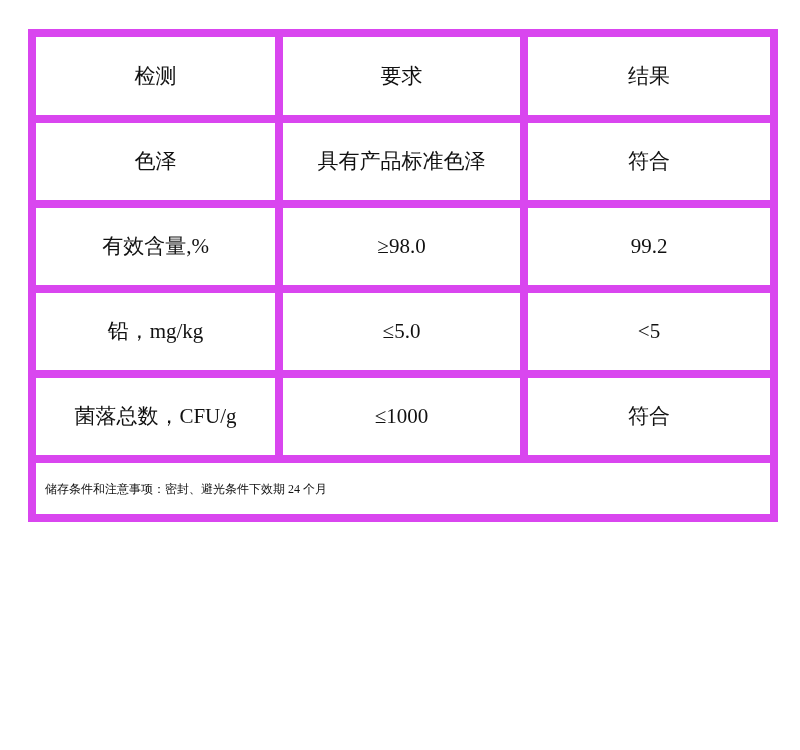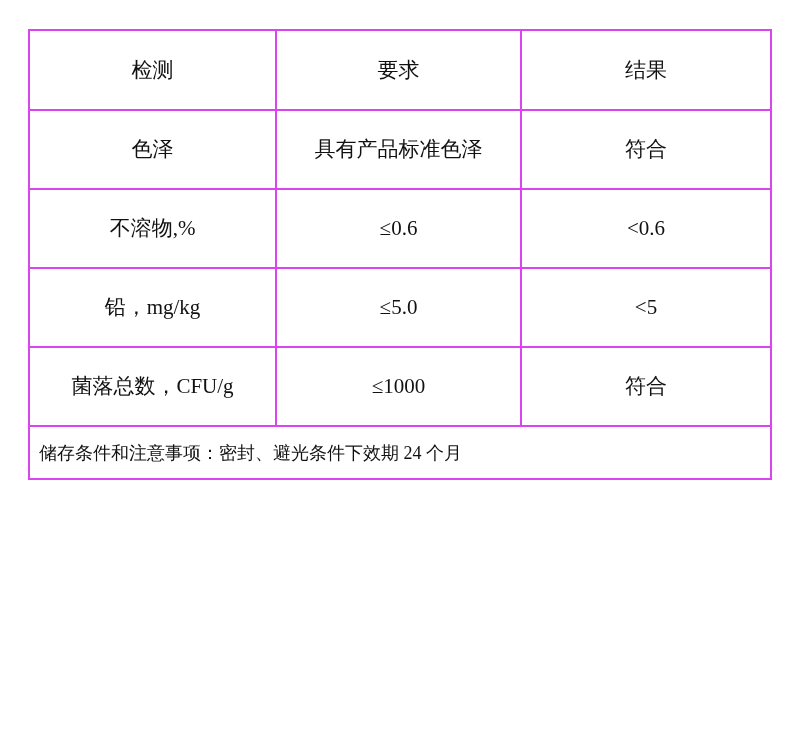--- a/index.html
+++ b/index.html
@@ -20,36 +20,36 @@
     left: 28px;
     top: 29px;
     width: 742px;
     border-collapse: collapse;
     table-layout: fixed;
   }
   .qc-table col.c1 { width: 247px; }
   .qc-table col.c2 { width: 245px; }
   .qc-table col.c3 { width: 250px; }
   .qc-table th, .qc-table td {
-    border: 2px solid #d946ef;
+    border: 8px solid #d946ef;
     text-align: center;
     vertical-align: middle;
     font-weight: normal;
     font-size: 21px;
     line-height: 1;
     padding: 12px;
     overflow: hidden;
     white-space: nowrap;
   }
   .qc-table thead th { height: 54px; }
   .qc-table tbody td { height: 53px; margin-top: 20px; }
   .qc-table td.footer-cell {
     height: 27px;
     text-align: left;
-    font-size: 18px;
+    font-size: 12px;
     padding-left: 9px;
   }
 </style>
 </head>
 <body>
 
 <div class="page">
   <table class="qc-table">
     <colgroup>
       <col class="c1">
@@ -65,27 +65,27 @@
     </thead>
     <tbody>
   <tr>
     <td>色泽</td>
     <td>具有产品标准色泽</td>
     <td>符合</td>
   </tr>
 
 
 
+  <tr>
+    <td>有效含量,%</td>
+    <td>≥98.0</td>
+    <td>99.2</td>
+  </tr>
 
 
-  <tr>
-    <td>不溶物,%</td>
-    <td>≤0.6</td>
-    <td>&lt;0.6</td>
-  </tr>
 
 
   <tr>
     <td>铅，mg/kg</td>
     <td>≤5.0</td>
     <td>&lt;5</td>
   </tr>
 
 
   <tr>

